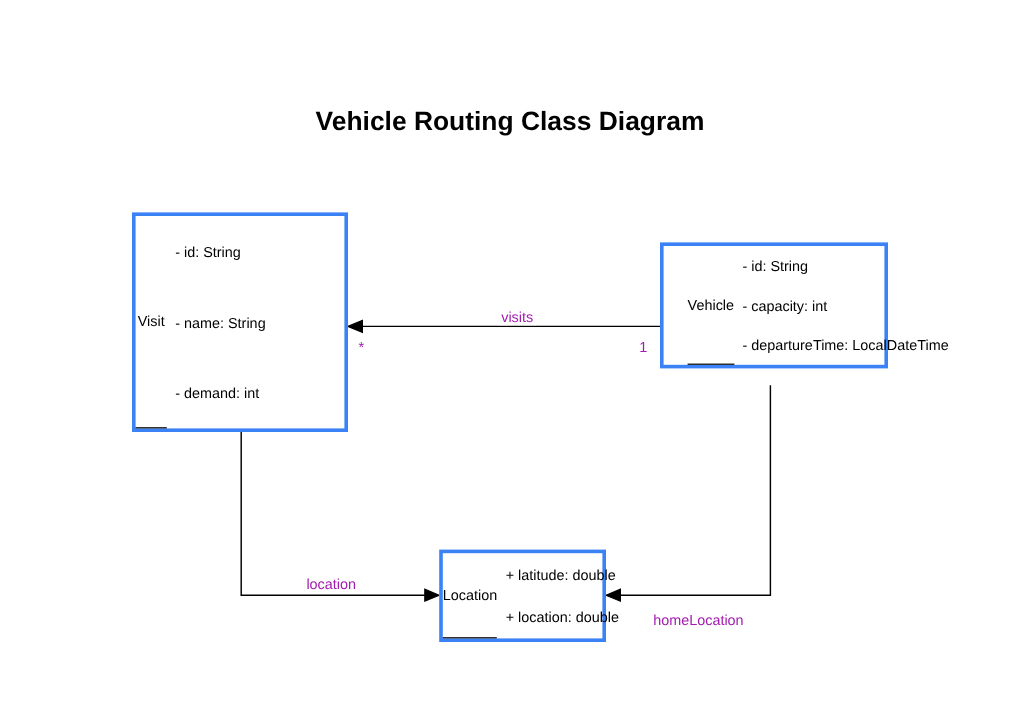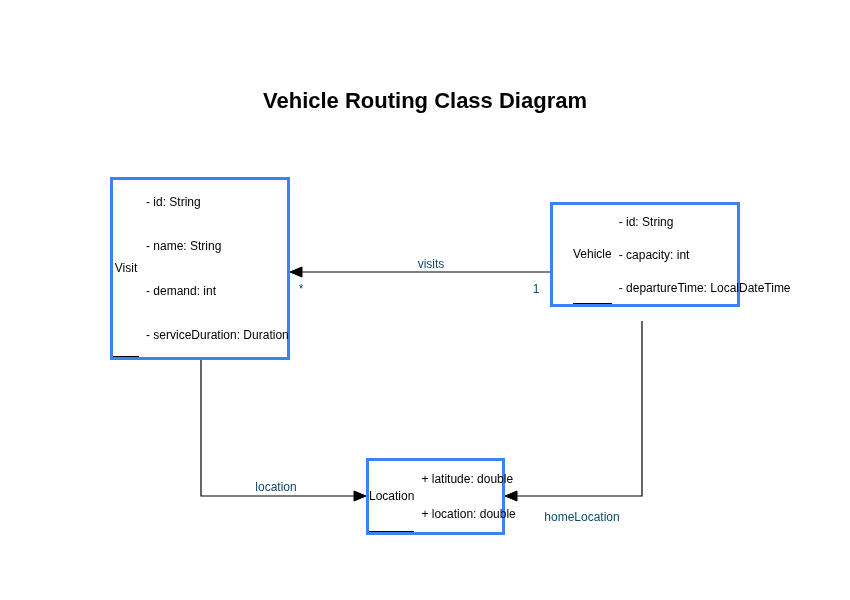--- a/index.html
+++ b/index.html
@@ -21,21 +21,21 @@
     display:flex; flex-direction:row; font-size:12px; color:#000000;
   }
   .uml-class-name {
     flex:0 0 26px; border-bottom:1px solid #000000;
     display:flex; align-items:center; justify-content:center; white-space:nowrap;
   }
   .uml-attrs { flex:1 1 auto; display:flex; flex-direction:column; }
   .uml-attr { flex:1 1 0; display:flex; align-items:center; padding-left:7px; white-space:nowrap;text-align:right; }
 
   .edge-label, .mult-label {
-    position:absolute; font-size:12px; color:#0c4a6e; background:#ffffff;
+    position:absolute; font-size:12px; color:#a21caf; background:#ffffff;
     padding:0 2px; transform:translateX(-50%); white-space:nowrap; line-height:13px;
   }
   .mult-label { background:transparent; }
 </style>
 </head>
 <body>
 
 <div class="canvas">
 
   <div class="diagram-title">Vehicle Routing Class Diagram</div>
@@ -54,21 +54,20 @@
       <polygon points="505,496 517,491 517,501"></polygon>
     </g>
   </svg>
 
   <div class="uml-class" style="left:110px; top:177px; width:180px; height:183px;">
     <div class="uml-class-name">Visit</div>
     <div class="uml-attrs">
       <div class="uml-attr">- id: String</div>
       <div class="uml-attr">- name: String</div>
       <div class="uml-attr">- demand: int</div>
-      <div class="uml-attr">- serviceDuration: Duration</div>
     </div>
   </div>
 
   <div class="uml-class" style="left:550px; top:202px; width:190px; height:105px;padding-left:20px;">
     <div class="uml-class-name">Vehicle</div>
     <div class="uml-attrs">
       <div class="uml-attr">- id: String</div>
       <div class="uml-attr">- capacity: int</div>
       <div class="uml-attr">- departureTime: LocalDateTime</div>
     </div>

